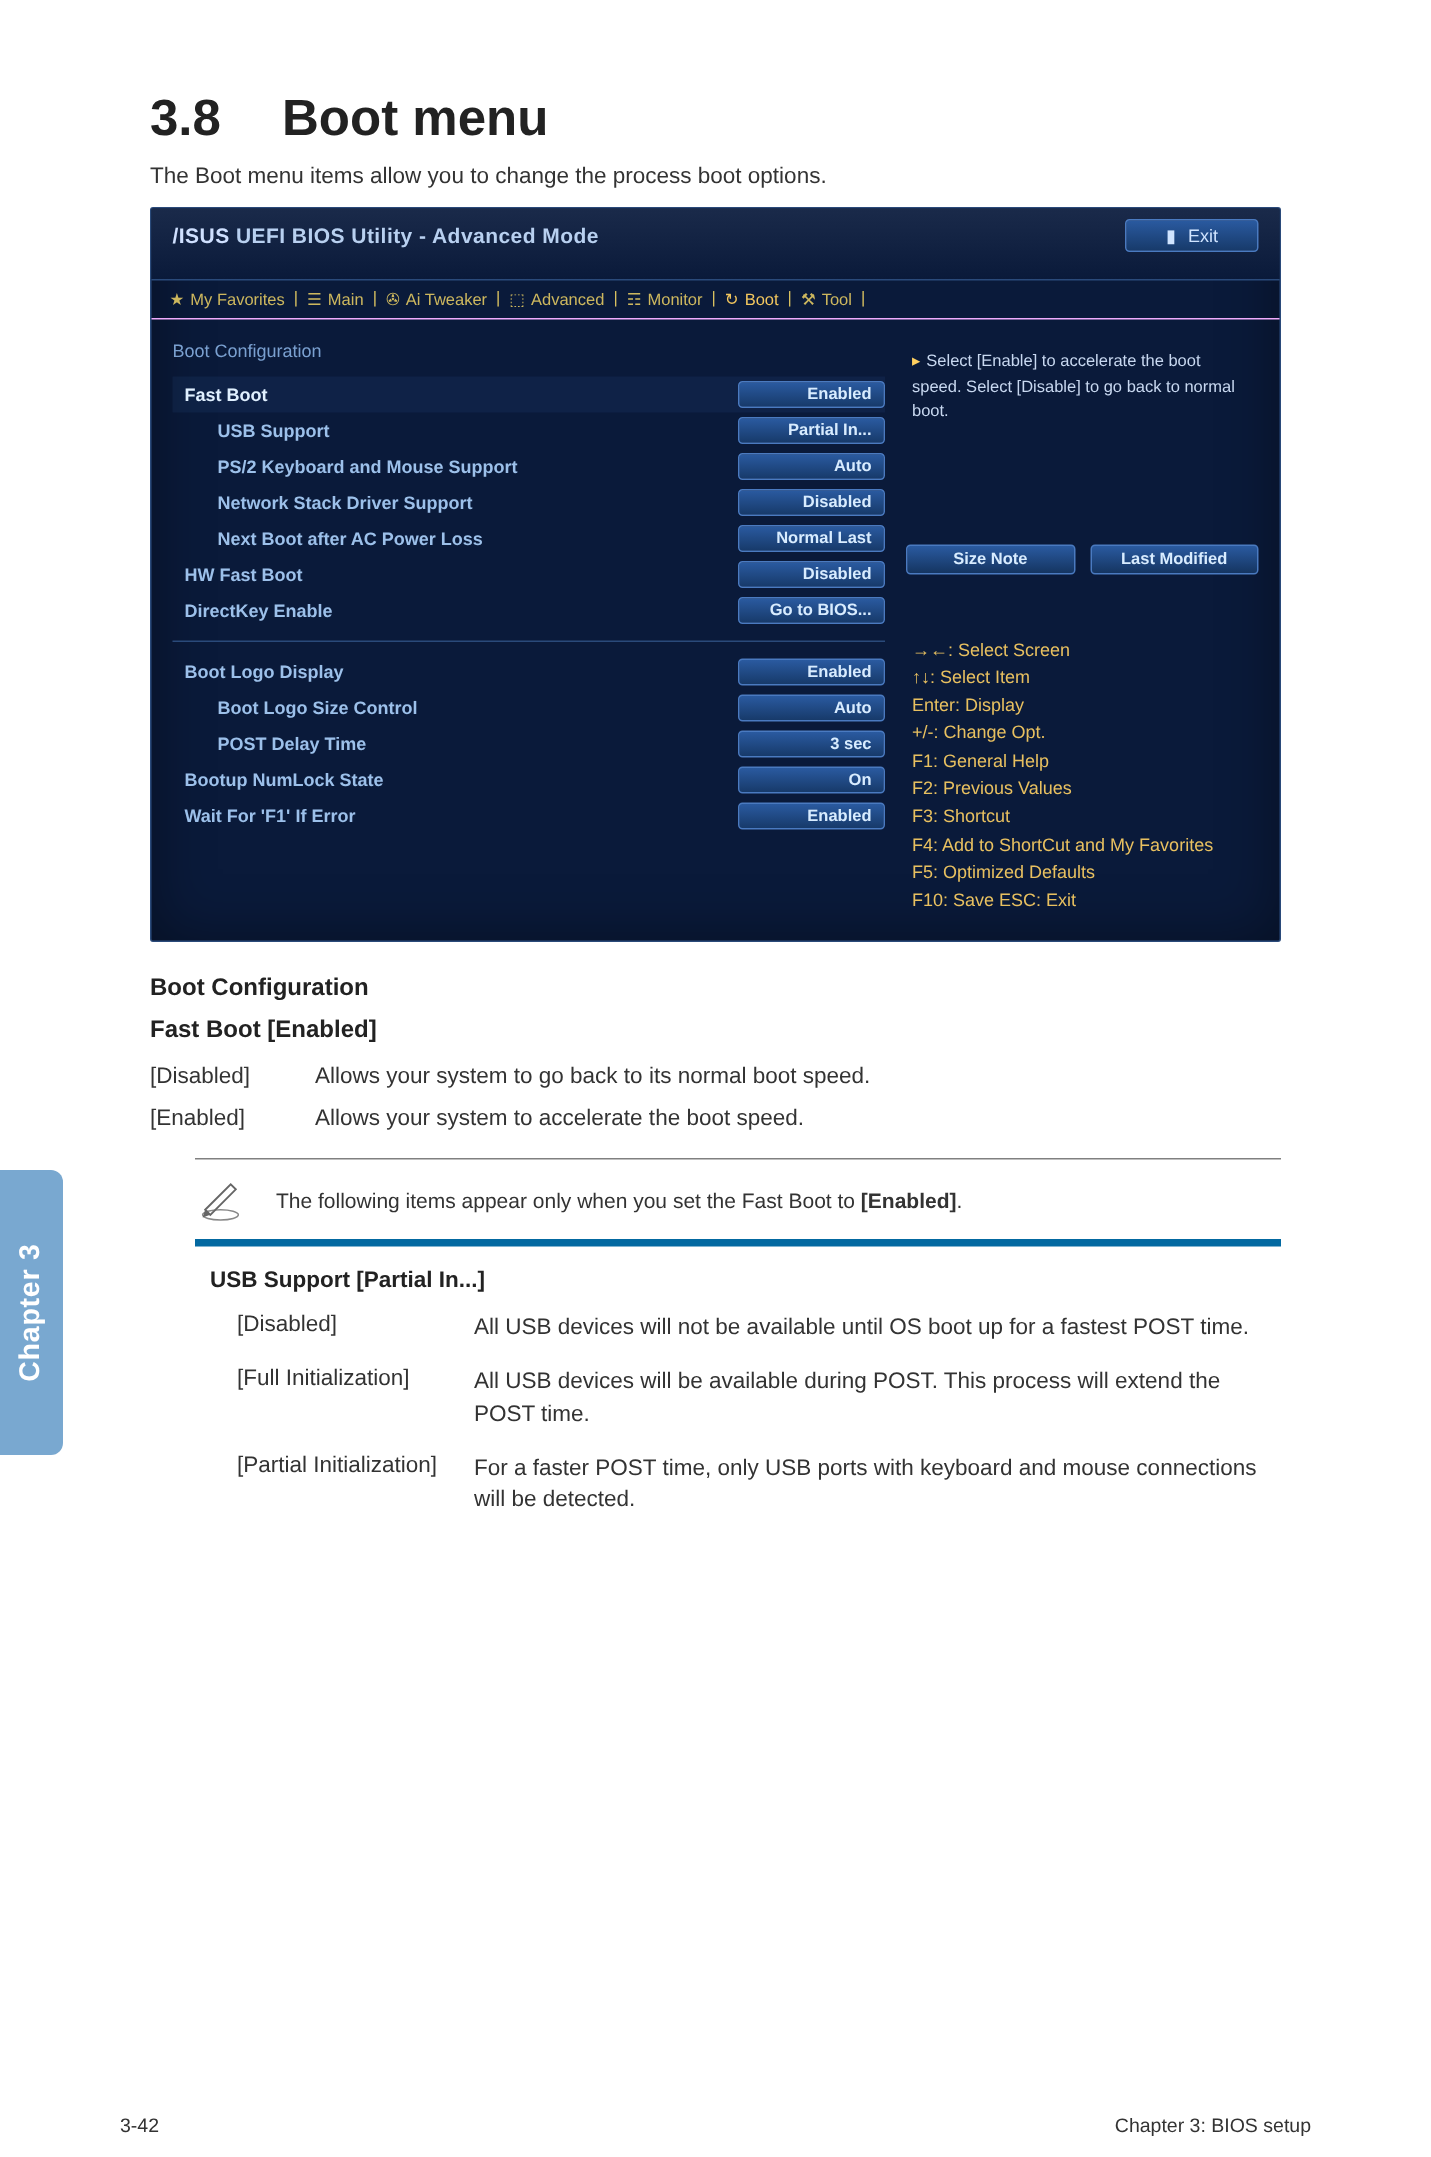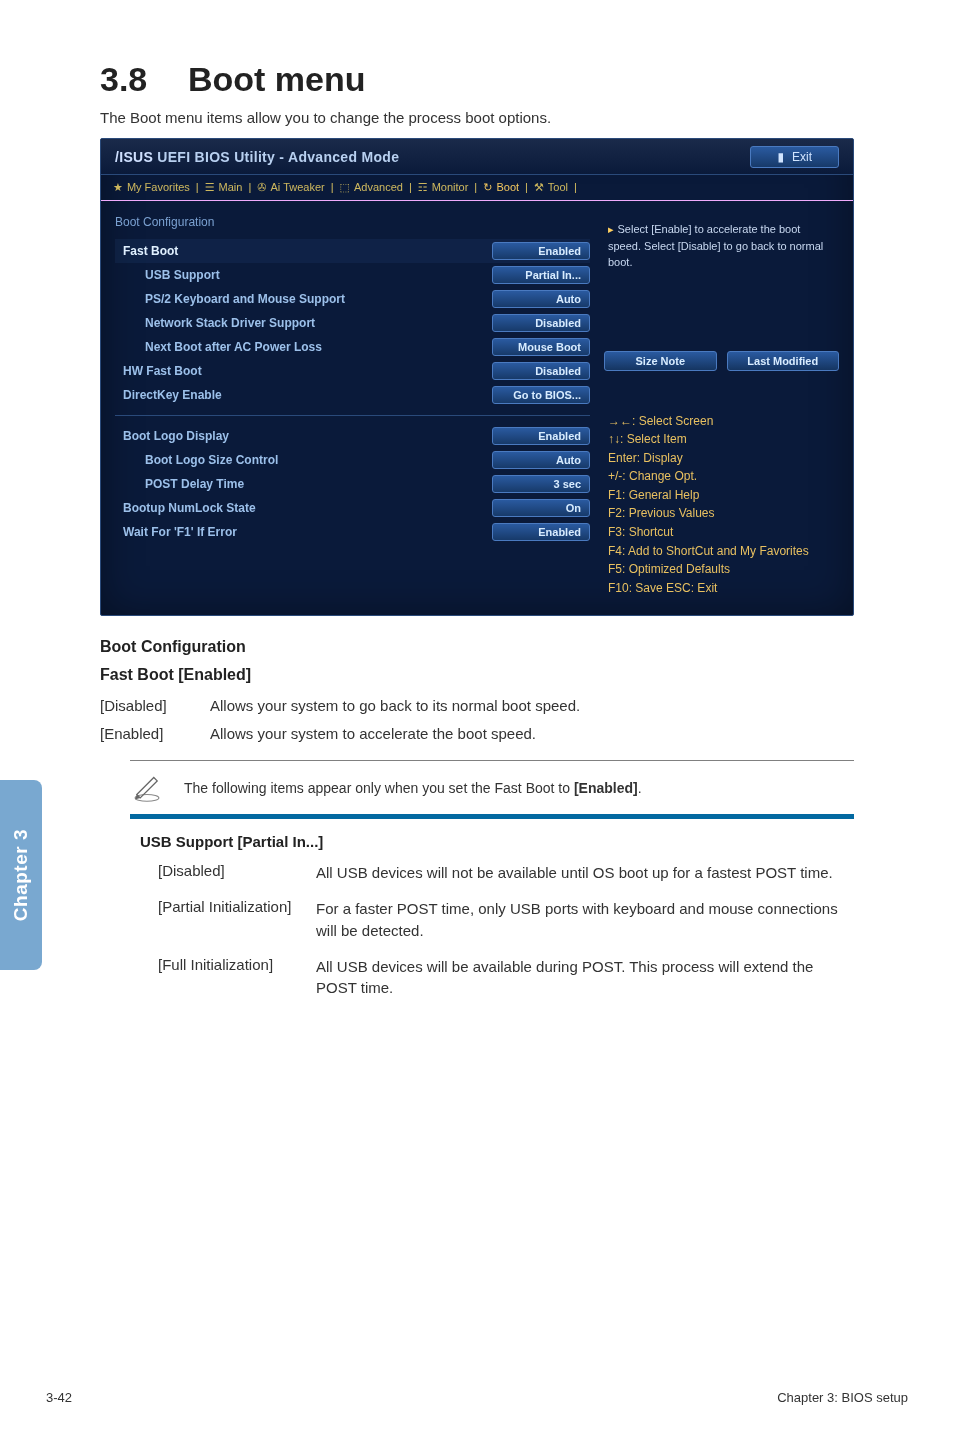--- a/index.html
+++ b/index.html
@@ -34,21 +34,21 @@
       font-family: Tahoma, Geneva, sans-serif;
       font-size: 12px;
       width: 100%;
       margin-bottom: 22px;
       box-shadow: inset 0 0 40px rgba(0,0,0,0.4);
     }
     .bios-titlebar {
       display: flex;
       justify-content: space-between;
       align-items: center;
-      padding: 7px 14px 6px 14px;
+      padding: 7px 14px 18px 14px;
       border-bottom: 1px solid #2a4a7a;
       background: linear-gradient(#1a2a4a, #0a1a3a);
     }
     .bios-title {
       color: #b8d0f0;
       font-size: 14px;
       font-weight: bold;
       letter-spacing: 0.3px;
     }
     .bios-title .brand { color: #cfe0ff; font-weight: bold; }
@@ -203,25 +203,25 @@
       transform: rotate(180deg);
       color: #fff;
       font-weight: bold;
       font-size: 19px;
       letter-spacing: 0.5px;
       font-family: 'Trebuchet MS', sans-serif;
     }
     .footer {
       display: flex;
       justify-content: space-between;
-      padding: 0 46px;
+      padding: 0 80px;
       font-size: 13px;
       color: #333;
       position: absolute;
-      bottom: 33px;
+      bottom: 14px;
       width: 954px;
     }
     .page-frame { height: 1438px; position: relative; }
   </style>
 </head>
 <body>
 
 <div class="page-frame">
   <div class="chapter-tab">
     <span>Chapter 3</span>
@@ -269,21 +269,21 @@
           <div class="bios-row sub">
             <span class="bios-row-label">PS/2 Keyboard and Mouse Support</span>
             <span class="bios-select">Auto</span>
           </div>
           <div class="bios-row sub">
             <span class="bios-row-label">Network Stack Driver Support</span>
             <span class="bios-select">Disabled</span>
           </div>
           <div class="bios-row sub">
             <span class="bios-row-label">Next Boot after AC Power Loss</span>
-            <span class="bios-select">Mouse Boot</span>
+            <span class="bios-select">Normal Last</span>
           </div>
 
           <div class="bios-row">
             <span class="bios-row-label">HW Fast Boot</span>
             <span class="bios-select">Disabled</span>
           </div>
           <div class="bios-row">
             <span class="bios-row-label">DirectKey Enable</span>
             <span class="bios-select">Go to BIOS...</span>
           </div>
@@ -363,26 +363,26 @@
       </span>
     </div>
 
     <div class="usb-heading">USB Support [Partial In...]</div>
     <div class="usb-defs">
       <div class="row">
         <span class="k">[Disabled]</span>
         <span class="v">All USB devices will not be available until OS boot up for a fastest POST time.</span>
       </div>
       <div class="row">
+        <span class="k">[Full Initialization]</span>
+        <span class="v">All USB devices will be available during POST. This process will extend the POST time.</span>
+      </div>
+      <div class="row">
         <span class="k">[Partial Initialization]</span>
         <span class="v">For a faster POST time, only USB ports with keyboard and mouse connections will be detected.</span>
-      </div>
-      <div class="row">
-        <span class="k">[Full Initialization]</span>
-        <span class="v">All USB devices will be available during POST. This process will extend the POST time.</span>
       </div>
     </div>
   </div>
 
   <div class="footer">
     <span>3-42</span>
     <span>Chapter 3: BIOS setup</span>
   </div>
 </div>
 

